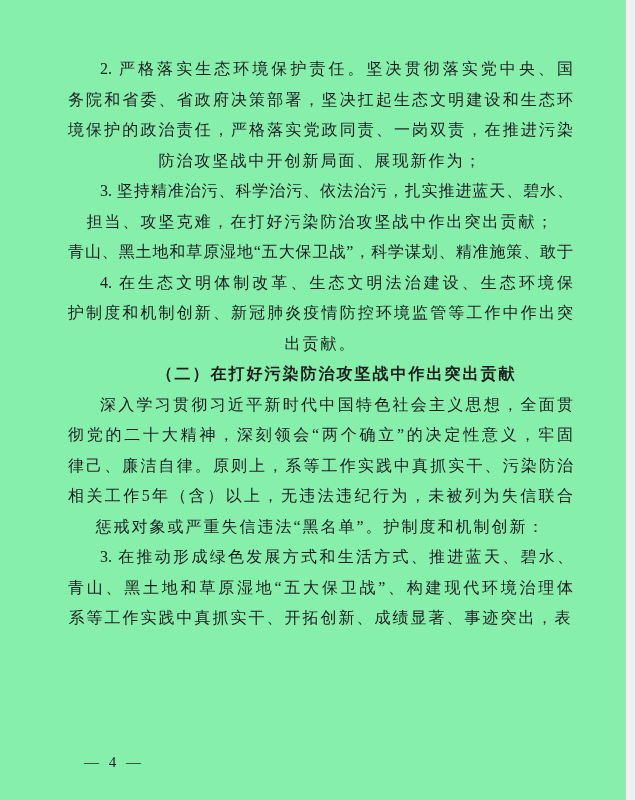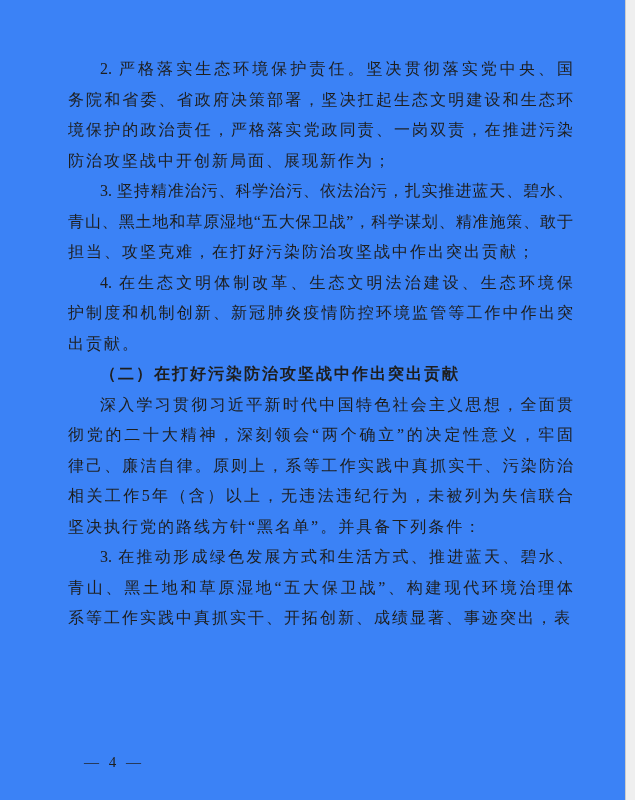--- a/index.html
+++ b/index.html
@@ -10,21 +10,21 @@
     width: 635px;
     height: 800px;
     position: relative;
     overflow: hidden;
     background: #ffffff;
     font-family: "Liberation Serif", "DejaVu Serif", serif;
   }
   .page {
     position: absolute;
     inset: 0;
-    background: #3b82f6;
+    background: #86efac;
   }
   .scan-edge {
     position: absolute;
     top: 0;
     right: 0;
     width: 9px;
     height: 800px;
     background: #efefef;
     border-left: 1px solid #cccccc;
   }
@@ -41,21 +41,21 @@
     height: 30.5px;
     white-space: nowrap;
     color: #1e1e1e;
   }
   .line.full {
     text-align: justify;
     text-align-last: justify;
     letter-spacing: 0;
   }
   .line.last {
-    text-align: left;
+    text-align: center;
     letter-spacing: 2px;
   }
   .line.indent {
     text-indent: 2em;
   }
   .line.bold {
     font-weight: bold;
   }
   .footer {
     position: absolute;
@@ -69,30 +69,30 @@
 </head>
 <body>
 
 <div class="page">
   <div class="body-text" id="doc-body">
       <div class="line indent full">2. 严格落实生态环境保护责任。坚决贯彻落实党中央、国</div>
       <div class="line full">务院和省委、省政府决策部署，坚决扛起生态文明建设和生态环</div>
       <div class="line full">境保护的政治责任，严格落实党政同责、一岗双责，在推进污染</div>
       <div class="line last">防治攻坚战中开创新局面、展现新作为；</div>
       <div class="line indent full">3. 坚持精准治污、科学治污、依法治污，扎实推进蓝天、碧水、</div>
+      <div class="line last">担当、攻坚克难，在打好污染防治攻坚战中作出突出贡献；</div>
       <div class="line full">青山、黑土地和草原湿地“五大保卫战”，科学谋划、精准施策、敢于</div>
-      <div class="line last">担当、攻坚克难，在打好污染防治攻坚战中作出突出贡献；</div>
       <div class="line indent full">4. 在生态文明体制改革、生态文明法治建设、生态环境保</div>
       <div class="line full">护制度和机制创新、新冠肺炎疫情防控环境监管等工作中作出突</div>
       <div class="line last">出贡献。</div>
       <div class="line indent last bold">（二）在打好污染防治攻坚战中作出突出贡献</div>
       <div class="line indent full">深入学习贯彻习近平新时代中国特色社会主义思想，全面贯</div>
       <div class="line full">彻党的二十大精神，深刻领会“两个确立”的决定性意义，牢固</div>
       <div class="line full">律己、廉洁自律。原则上，系等工作实践中真抓实干、污染防治</div>
       <div class="line full">相关工作5年（含）以上，无违法违纪行为，未被列为失信联合</div>
-      <div class="line last">坚决执行党的路线方针“黑名单”。并具备下列条件：</div>
+      <div class="line last">惩戒对象或严重失信违法“黑名单”。护制度和机制创新：</div>
       <div class="line indent full">3. 在推动形成绿色发展方式和生活方式、推进蓝天、碧水、</div>
       <div class="line full">青山、黑土地和草原湿地“五大保卫战”、构建现代环境治理体</div>
       <div class="line last">系等工作实践中真抓实干、开拓创新、成绩显著、事迹突出，表</div>
     </div>
   <div class="footer">— 4 —</div>
   <div class="scan-edge"></div>
 </div>
 
 </body></html>

